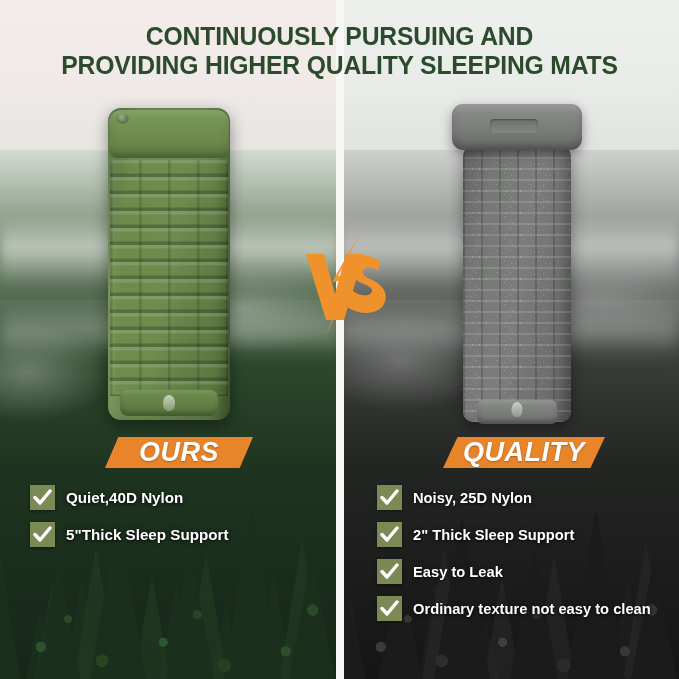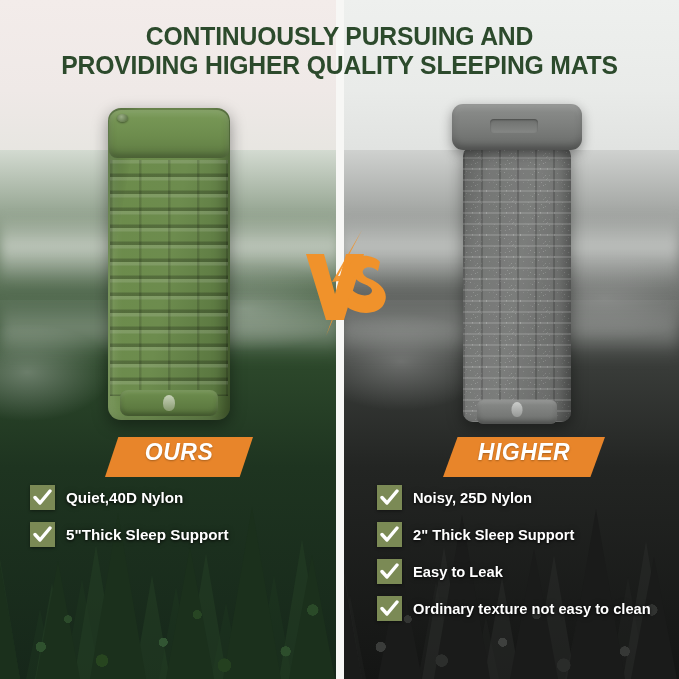--- a/index.html
+++ b/index.html
@@ -205,24 +205,24 @@
     background:linear-gradient(180deg,#d2d4d2,#9a9c9a);
     opacity:.9; z-index:4;
   }
 
   
   #vs { position:absolute; left:302px; top:228px; width:86px; height:110px; z-index:60; }
   #vs svg { display:block; width:86px; height:110px; overflow:visible; }
 
   
   .ribbon {
-    position:absolute; z-index:55; height:40px;
+    position:absolute; z-index:55; height:31px;
     background:#e8852a;
     color:#fff; font-style:italic; font-weight:bold;
-    font-size:23px; line-height:31px; text-align:center;
+    font-size:27px; line-height:31px; text-align:center;
     clip-path:polygon(9% 0, 100% 0, 91% 100%, 0% 100%);
     letter-spacing:.5px;
     text-shadow:0 1px 2px rgba(0,0,0,.28);
     padding:0 6px;
   }
   #ribbon-ours   { left:105px; top:437px; width:148px; }
   #ribbon-others { left:443px; top:437px; width:162px; }
 
   
   .flist { position:absolute; z-index:55; }
@@ -444,21 +444,21 @@
       <g fill="#f0922b">
         <path d="M4 26 L22 26 L33 66 L44 26 L62 26 L42 92 L24 92 Z"></path>
         <path d="M78 34 C72 27 56 25 50 33 C43 42 52 52 62 56 C70 59 72 63 68 66
                  C64 69 55 67 50 62 L44 78 C54 87 76 88 82 76 C88 64 78 55 68 51
                  C61 48 59 44 62 41 C65 38 72 39 76 43 Z"></path>
       </g>
     </svg>
   </div>
 
   <div class="ribbon" id="ribbon-ours">OURS</div>
-  <div class="ribbon" id="ribbon-others">HIGHER</div>
+  <div class="ribbon" id="ribbon-others">QUALITY</div>
 
   <div class="flist" id="flist-left">
     <div class="frow">
       <span class="chk">
           <svg width="19" height="19" viewBox="0 0 19 19">
             <path d="M2 9.5 L7 15 L17 3" stroke="#fff" stroke-width="3.4" fill="none" stroke-linecap="round" stroke-linejoin="round"></path>
           </svg>
         </span>
       <span class="ftext">Quiet,40D Nylon</span>
     </div>

